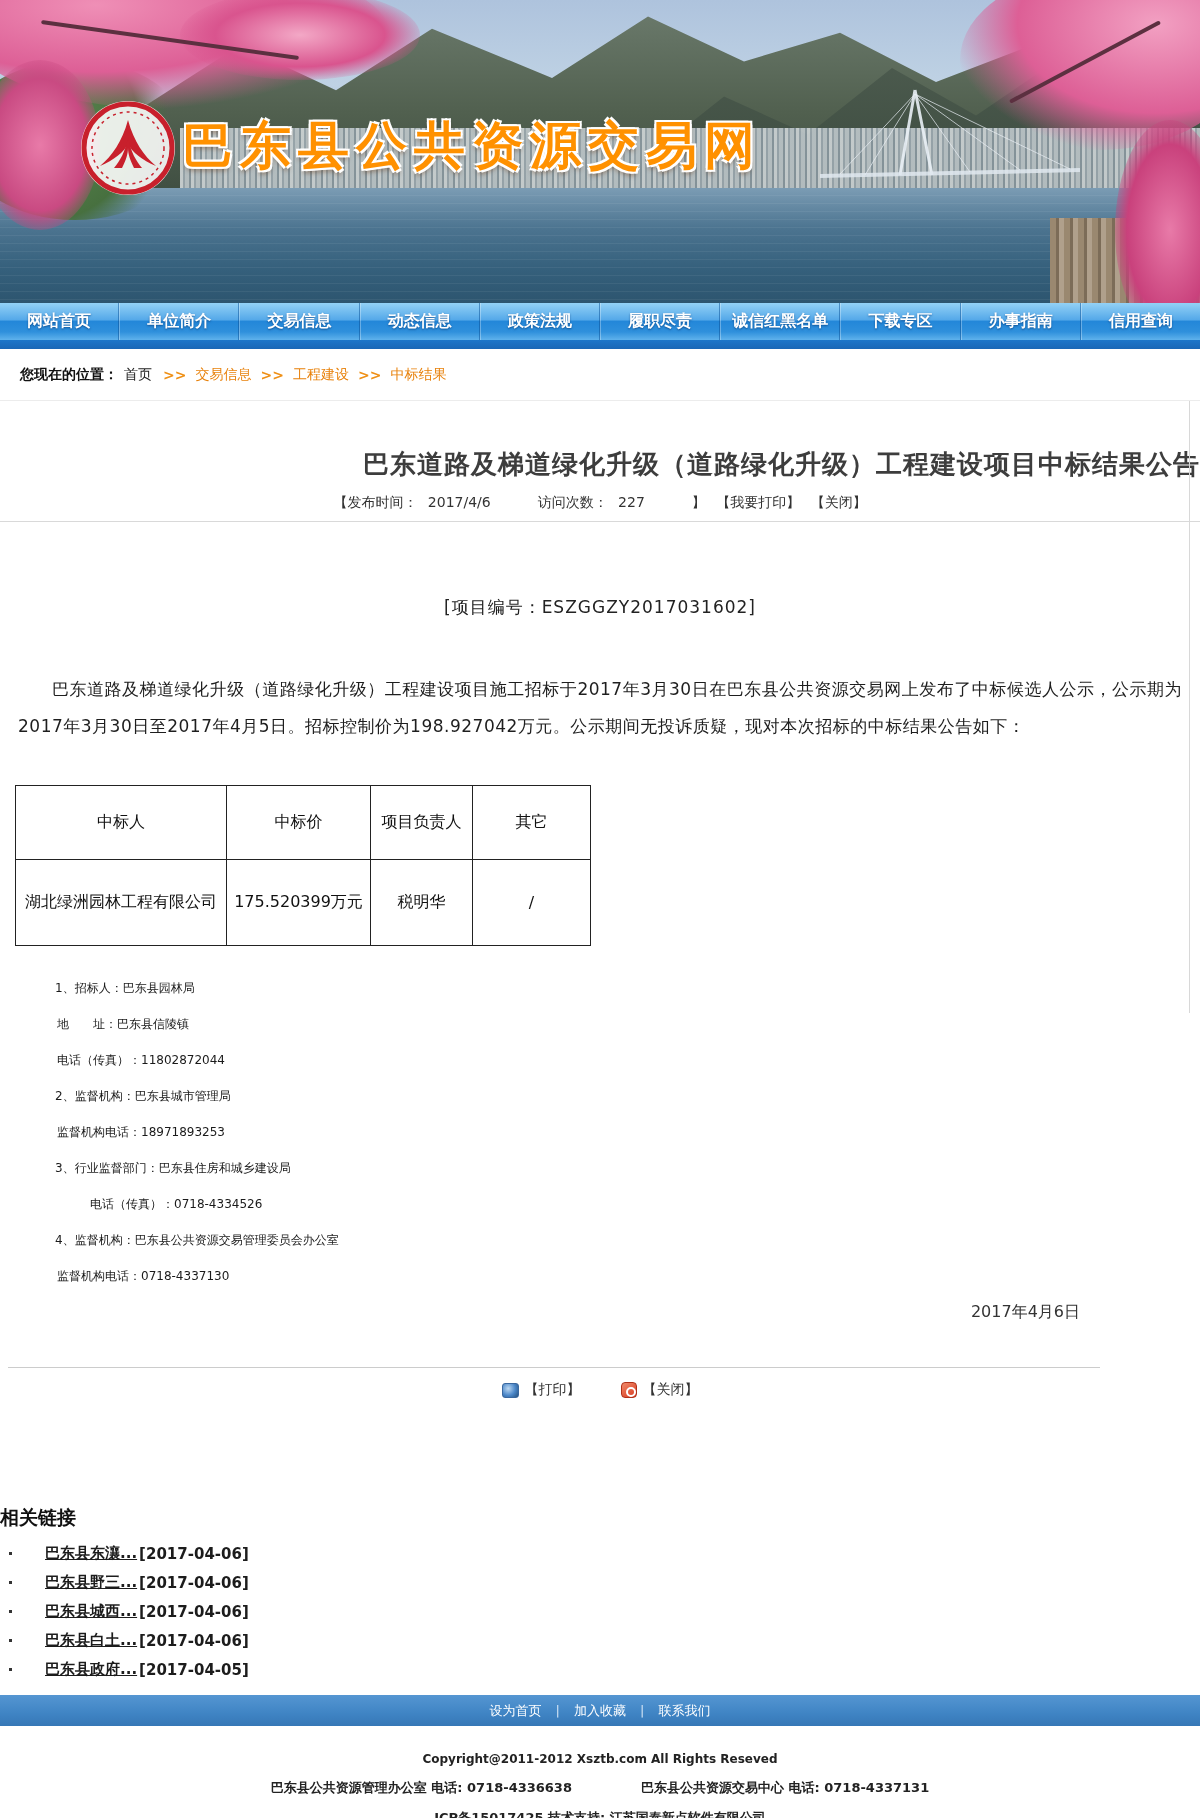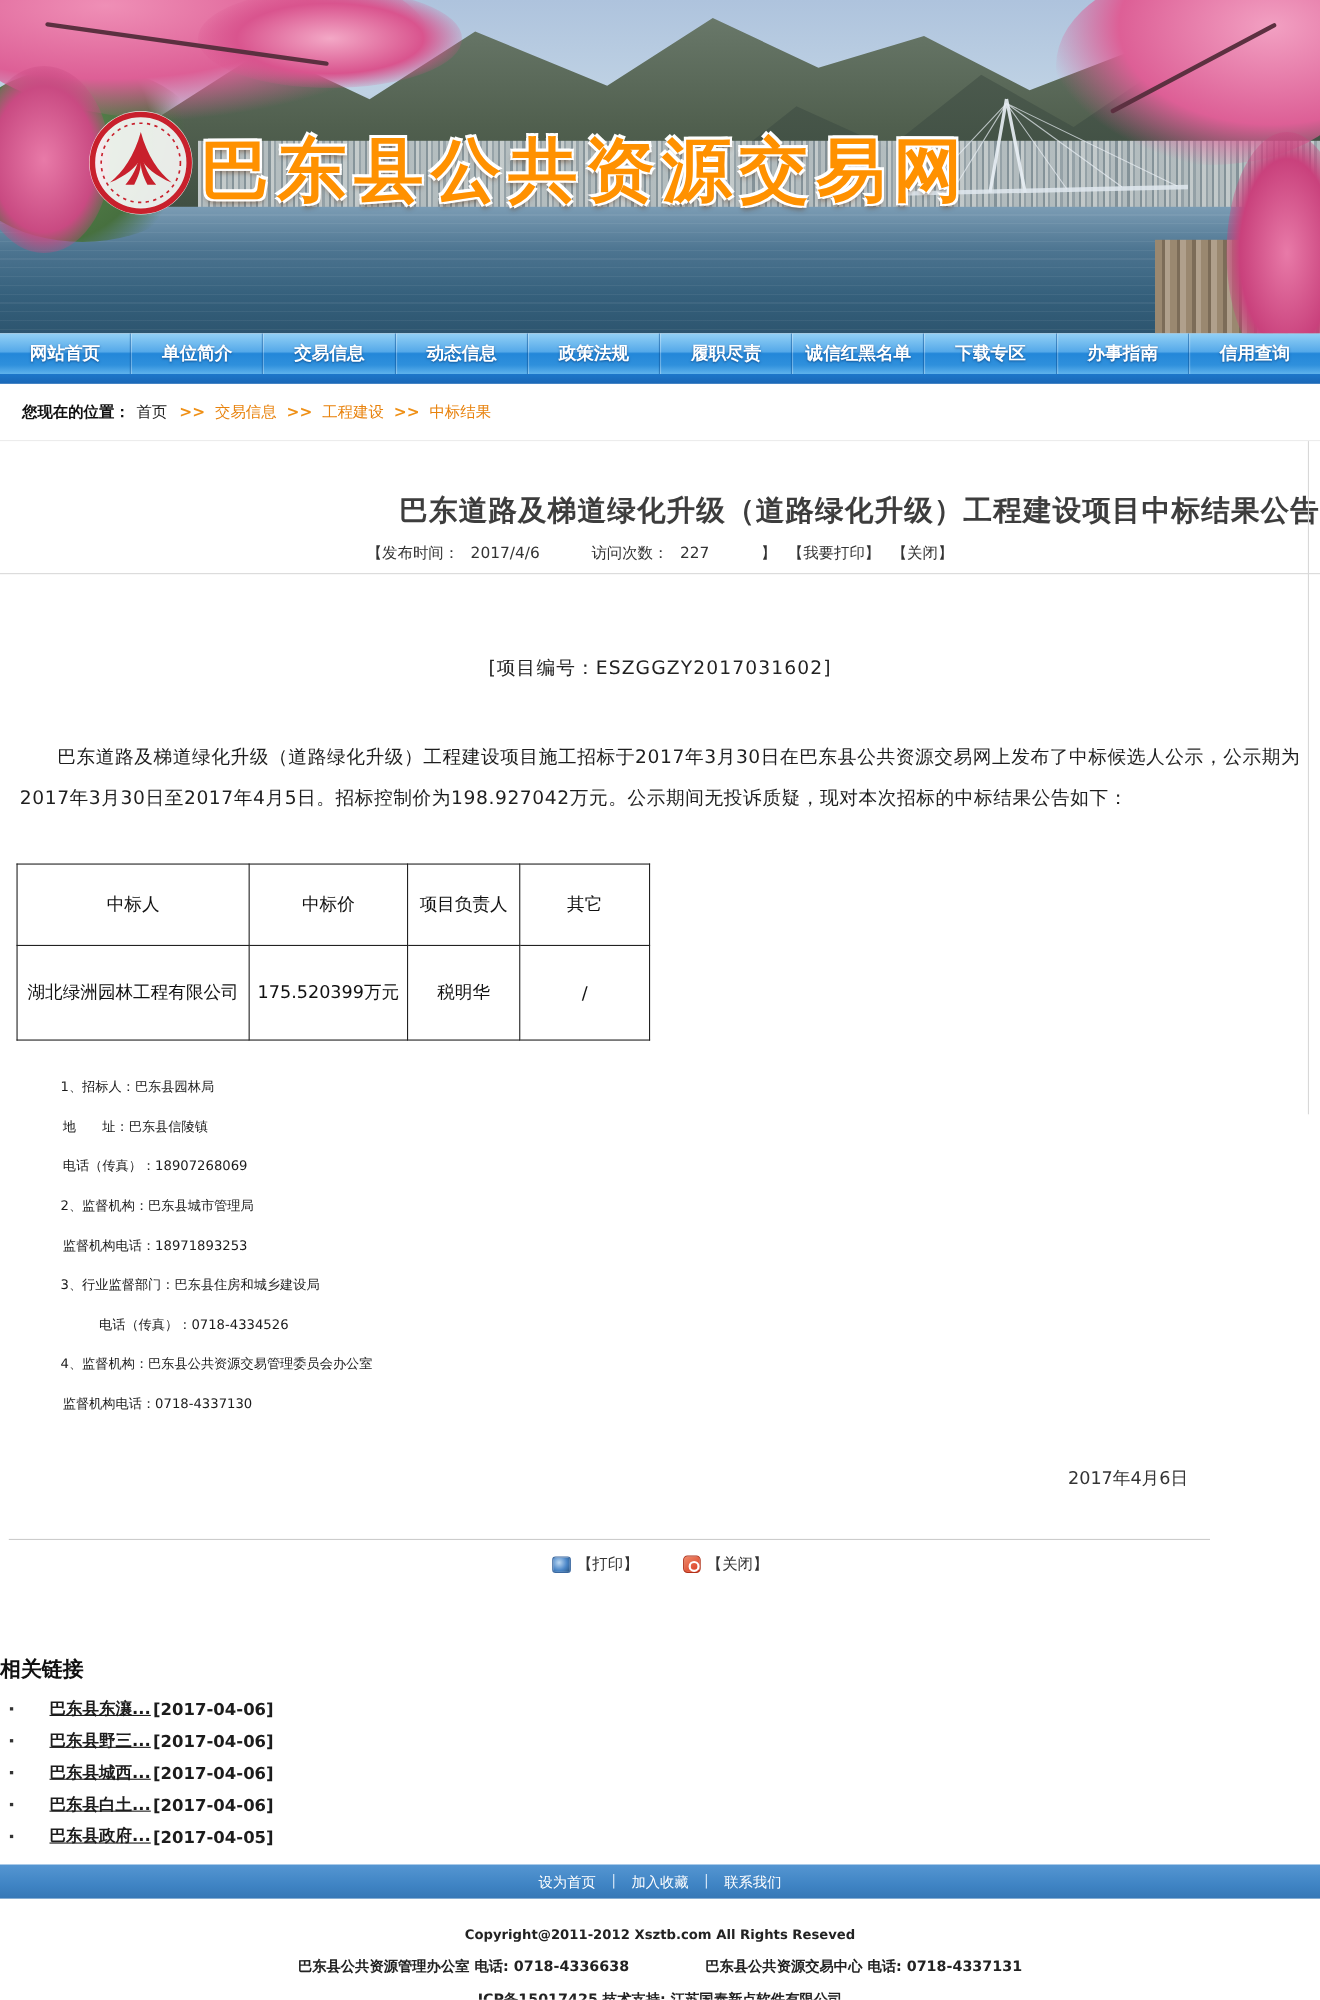--- a/index.html
+++ b/index.html
@@ -34,21 +34,21 @@
   .bl3 { left:-20px; top:60px; width:120px; height:170px;
          background:radial-gradient(ellipse,#e87aa8 0%,#c94a82 55%,rgba(201,74,130,0) 78%); }
   .bl4 { right:-40px; top:-30px; width:280px; height:180px;
          background:radial-gradient(ellipse at 70% 30%,#f2a0c2 0%,#dd5f96 50%,rgba(221,95,150,0) 75%); }
   .bl5 { right:-25px; top:120px; width:110px; height:220px;
          background:radial-gradient(ellipse,#e87aa8 0%,#c9417c 55%,rgba(201,65,124,0) 80%); }
   .branch { position:absolute; background:#5c3040; height:4px; border-radius:2px; }
   .br1 { left:40px; top:38px; width:260px; transform:rotate(8deg); }
   .br2 { right:30px; top:60px; width:170px; transform:rotate(-28deg); }
   .site-logo { position:absolute; left:78px; top:98px; }
-  .site-title { position:absolute; left:182px; top:112px; font-size:63px; font-weight:bold;
+  .site-title { position:absolute; left:182px; top:112px; font-size:51px; font-weight:bold;
         letter-spacing:7px; color:#ff9100; white-space:nowrap;
         text-shadow:-2px -2px 0 #fff,2px -2px 0 #fff,-2px 2px 0 #fff,2px 2px 0 #fff,0 4px 5px rgba(90,40,0,.45); }
 
   
   .nav { display:flex; width:1200px; height:37px;
          background:linear-gradient(180deg,#93d1f6 0%,#55a9e9 45%,#2387d9 50%,#2f90dc 78%,#5fb2ec 100%); }
   .nav-item { flex:1 1 0; display:flex; align-items:center; justify-content:center;
          color:#fff; font-weight:bold; font-size:16px; white-space:nowrap; cursor:pointer;
          text-shadow:0 1px 2px rgba(0,50,110,.65);
          border-right:1px solid rgba(10,80,150,.5); border-left:1px solid rgba(255,255,255,.3); }
@@ -78,21 +78,21 @@
   .bid-table { border-collapse:collapse; margin:40px 0 0 15px; font-size:16px; color:#111; }
   .bid-table th, .bid-table td { border:1px solid #222; text-align:center; font-weight:normal; }
   .bid-table th { height:74px; }
   .bid-table td { height:86px; }
   .col0 { width:211px; } .col1 { width:144px; } .col2 { width:102px; } .col3 { width:118px; }
   .contacts { margin-top:24px; font-size:12px; color:#1a1a1a; }
   .contacts div { line-height:36px; }
   .c-num { padding-left:55px; }
   .c-sub { padding-left:57px; }
   .c-sub2 { padding-left:90px; }
-  .a-date { text-align:right; padding-right:120px; font-size:16px; color:#333; margin-top:40px; }
+  .a-date { text-align:right; padding-right:120px; font-size:16px; color:#333; margin-top:8px; }
   .a-divider { border-top:1px solid #ccc; margin:44px 100px 0 8px; }
   .a-actions { display:flex; justify-content:center; gap:40px; margin-top:13px; font-size:14px; color:#333; }
   .act { display:flex; align-items:center; gap:6px; cursor:pointer; }
   .print-ic { display:inline-block; width:17px; height:15px; border-radius:3px;
         background:radial-gradient(circle at 35% 35%,#bcd8f2 0%,#4a86c8 55%,#27527e 100%);
         border:1px solid #3a68a0; }
   .close-ic { display:inline-block; width:16px; height:16px; border-radius:4px;
         background:linear-gradient(145deg,#f08a6a,#d93a20); border:1px solid #b03018; position:relative; }
   .close-ic:after { content:""; position:absolute; left:4px; top:4px; width:6px; height:6px;
         border:2px solid #fff; border-radius:50%; }
@@ -213,21 +213,21 @@
         <td>175.520399万元</td>
         <td>税明华</td>
         <td>/</td>
       </tr>
     </tbody>
   </table>
 
   <div class="contacts">
     <div class="c-num">1、招标人：巴东县园林局</div>
     <div class="c-sub">地　　址：巴东县信陵镇</div>
-    <div class="c-sub">电话（传真）：18907268069</div>
+    <div class="c-sub">电话（传真）：11802872044</div>
     <div class="c-num">2、监督机构：巴东县城市管理局</div>
     <div class="c-sub">监督机构电话：18971893253</div>
     <div class="c-num">3、行业监督部门：巴东县住房和城乡建设局</div>
     <div class="c-sub2">电话（传真）：0718-4334526</div>
     <div class="c-num">4、监督机构：巴东县公共资源交易管理委员会办公室</div>
     <div class="c-sub">监督机构电话：0718-4337130</div>
   </div>
 
   <div class="a-date">2017年4月6日</div>
 

